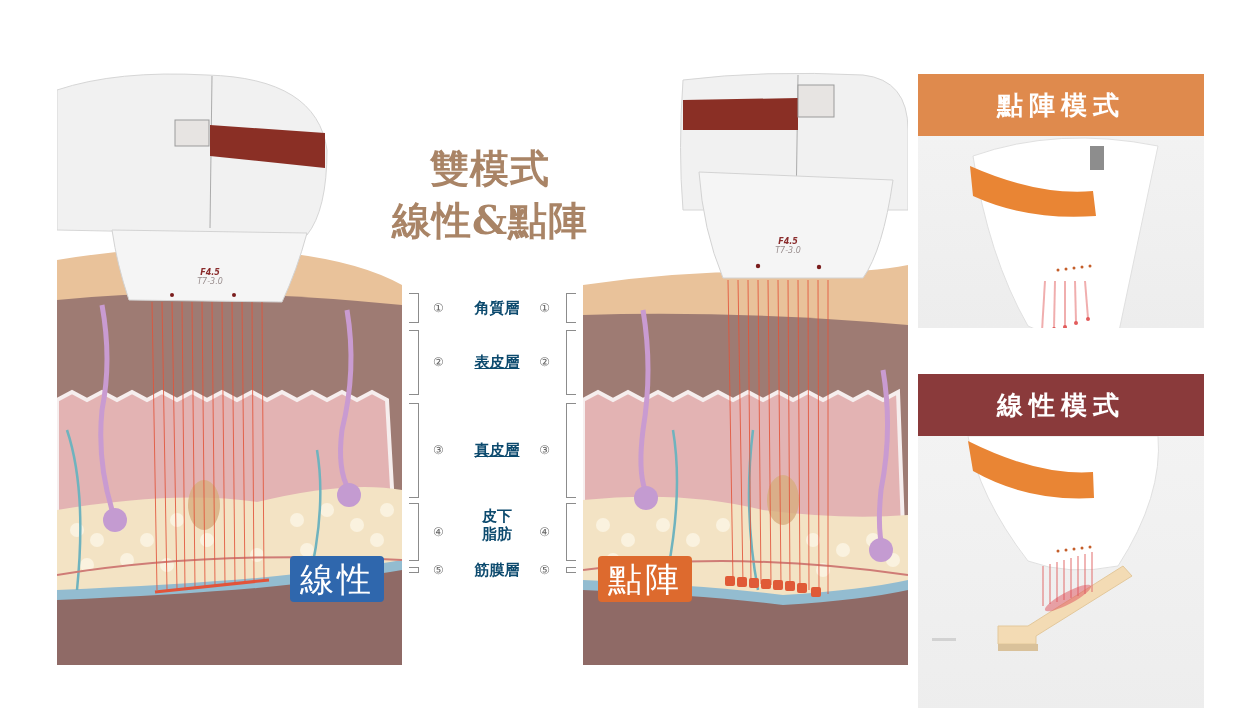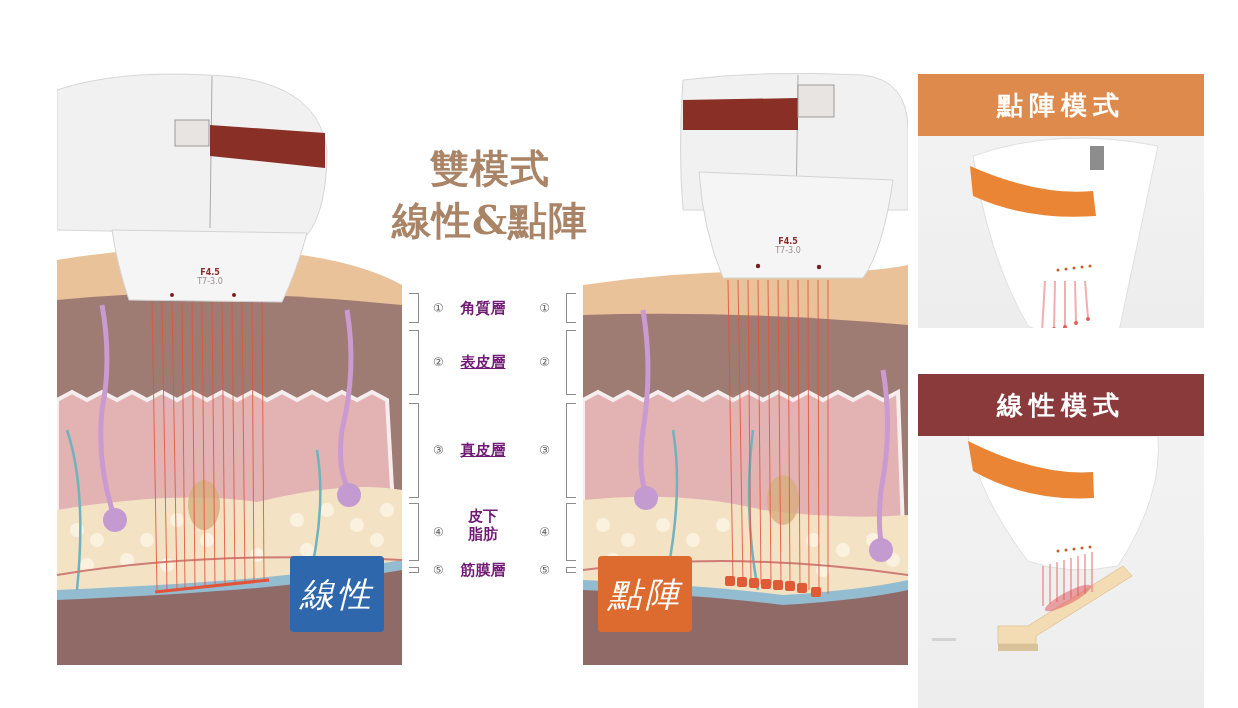--- a/index.html
+++ b/index.html
@@ -1,40 +1,40 @@
 <!DOCTYPE html>
 <html><head>
 <meta charset="utf-8">
 <style>
   * { box-sizing: border-box; margin: 0; padding: 0; }
   html, body { width: 1238px; height: 708px; background: #ffffff; overflow: hidden; }
   body { position: relative; font-family: "DejaVu Sans", sans-serif; }
 
-  .panel { position: absolute; overflow: hidden; }
+  .panel { position: absolute; overflow: hidden; font-style: italic; }
   #left-scene { left: 57px; top: 70px; width: 345px; height: 595px; }
   #right-scene { left: 583px; top: 70px; width: 325px; height: 595px; }
 
   .title {
     position: absolute; left: 370px; top: 142px; width: 240px; text-align: center;
     font-family: "DejaVu Serif", serif; font-weight: bold; color: #a98466;
     font-size: 39px; line-height: 52px; letter-spacing: 1px;
   }
 
   .legend { position: absolute; left: 405px; top: 285px; width: 175px; height: 300px; }
   .legend-row { position: absolute; left: 0; width: 175px; }
   .bracket-l { position: absolute; left: 4px; border: 1.5px solid #8c8c8c; border-left: none; width: 10px; }
   .bracket-r { position: absolute; right: 4px; border: 1.5px solid #8c8c8c; border-right: none; width: 10px; }
   .num { position: absolute; font-size: 12px; color: #666; font-family: "DejaVu Serif", serif; }
   .num.l { left: 28px; }
   .num.r { right: 30px; }
-  .lbl { position: absolute; left: 38px; width: 80px; text-align: center; font-size: 15px; color: #701a75; font-weight: bold; line-height: 18px; }
+  .lbl { position: absolute; left: 52px; width: 80px; text-align: center; font-size: 15px; color: #0c4a6e; font-weight: bold; line-height: 18px; }
 
   .badge {
     position: absolute; color: #fff; font-size: 34px; font-weight: normal;
-    padding: 17px 10px; border-radius: 4px; line-height: 42px; letter-spacing: 3px; font-style: italic;
+    padding: 2px 10px; border-radius: 4px; line-height: 42px; letter-spacing: 3px;
   }
   .badge.linear { left: 290px; top: 556px; background: #2f67ad; }
   .badge.dot { left: 598px; top: 556px; background: #dd6a2e; }
 
   .card { position: absolute; left: 918px; width: 286px; background: linear-gradient(180deg,#f4f4f4,#ededed); overflow: hidden; }
   .card.one { top: 74px; height: 254px; }
   .card.two { top: 374px; height: 342px; }
   .card-head {
     height: 62px; display: flex; align-items: center; justify-content: center;
     color: #fff; font-family: "DejaVu Serif", serif; font-weight: bold; font-size: 26px; letter-spacing: 6px;

